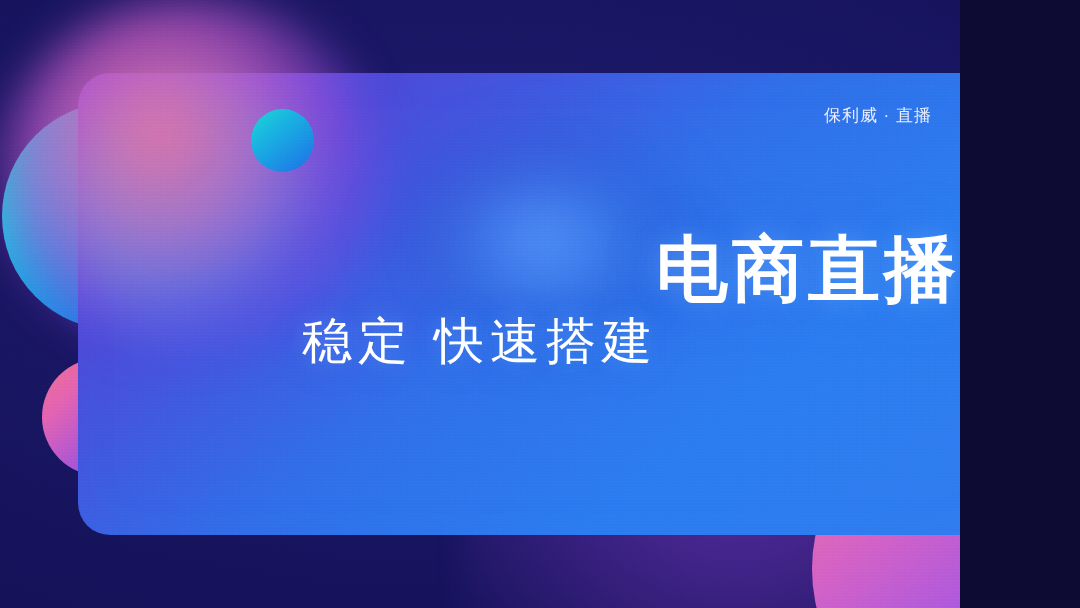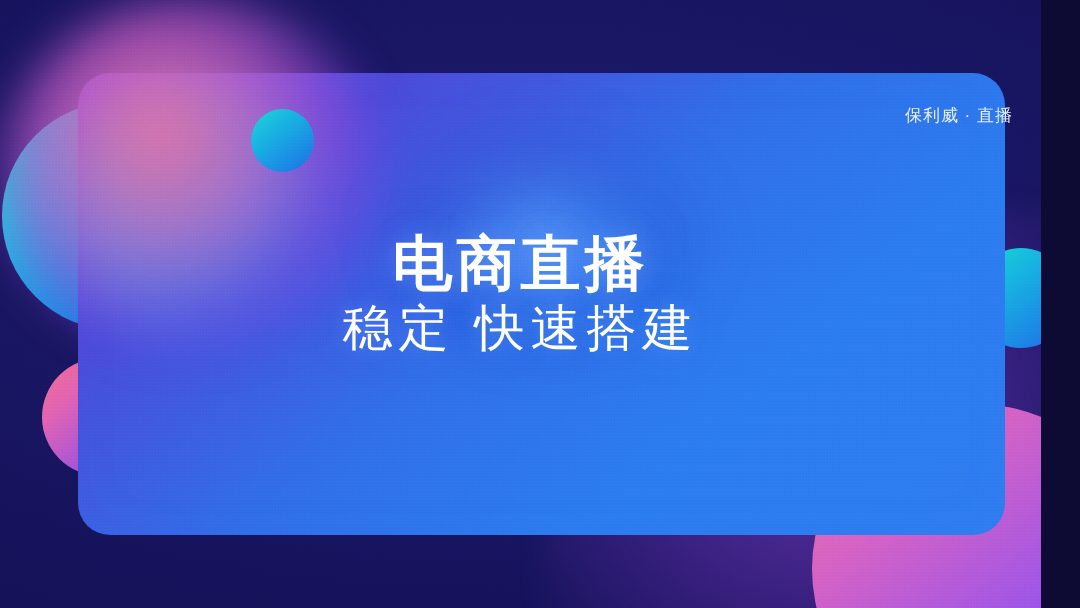--- a/index.html
+++ b/index.html
@@ -2,21 +2,21 @@
 <html><head>
 <meta charset="utf-8">
 <style>
   html, body {
     margin: 0;
     padding: 0;
     background: #0d0b33;
   }
   #stage {
     position: relative;
-    width: 1041px;
+    width: 960px;
     height: 608px;
     overflow: hidden;
     font-family: "Liberation Sans", "DejaVu Sans", sans-serif;
     background: #181562;
     isolation: isolate;
   }
 
   
   .bg-base {
     position: absolute;
@@ -157,26 +157,27 @@
 
   .headline-wrap {
     position: absolute;
     left: 0;
     right: 0;
     top: 232px;
     text-align: center;
     pointer-events: none;
   }
   .title {
-    font-size: 60px;
+    font-size: 72px;
     font-weight: bold;
     line-height: 1.05;
     letter-spacing: 4px;
     color: #ffffff;
     text-shadow: 0 0 26px rgba(120,180,255,0.45), 0 0 60px rgba(60,120,240,0.25);
+    text-align: right;
   }
   .subtitle {
     margin-top: 0;
     font-size: 50px;
     font-weight: normal;
     letter-spacing: 6px;
     color: #ffffff;
     text-shadow: 0 0 20px rgba(120,180,255,0.40), 0 0 48px rgba(60,120,240,0.20);
   }
 

